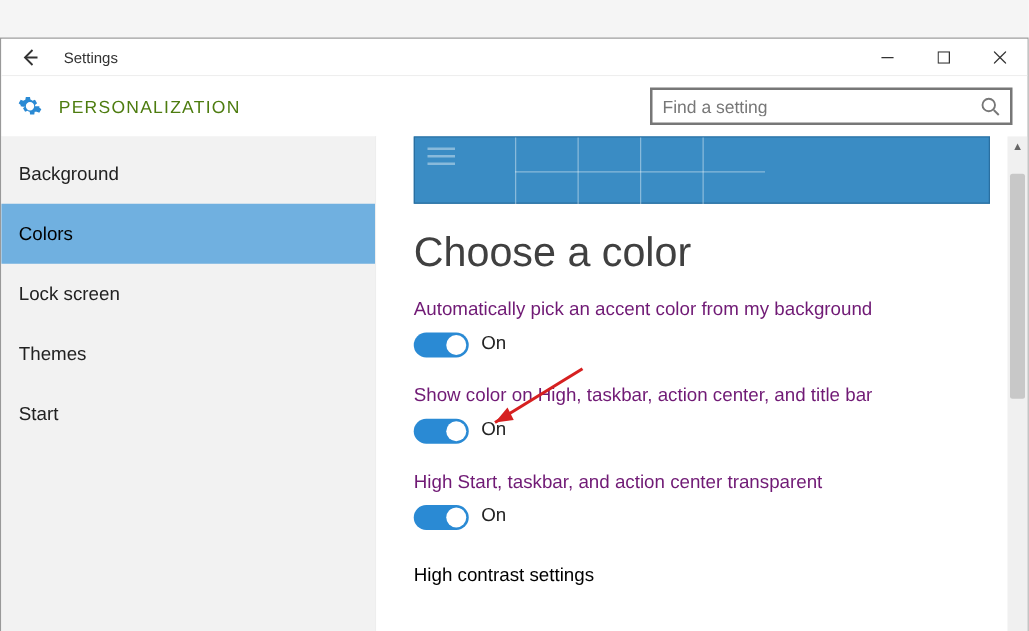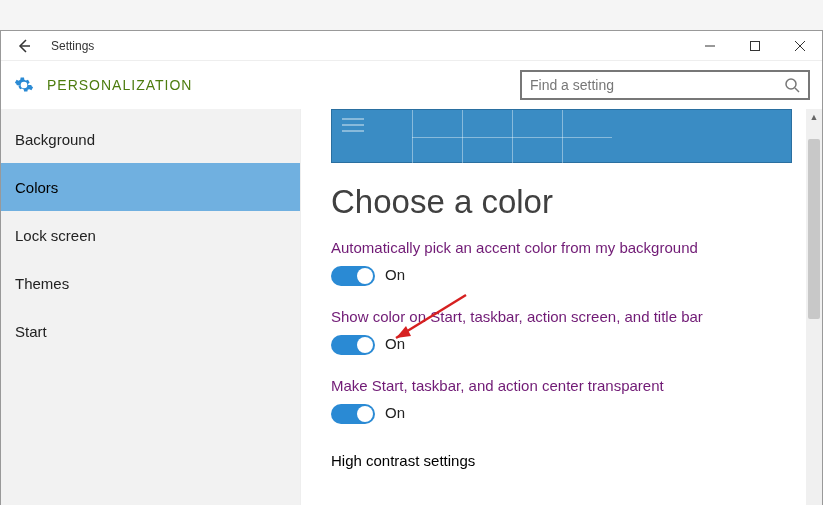--- a/index.html
+++ b/index.html
@@ -172,36 +172,36 @@
           <div class="setting-label">Automatically pick an accent color from my background</div>
           <div class="toggle-row">
             <div class="toggle">
                 <div class="knob"></div>
               </div>
             <span class="toggle-state">On</span>
           </div>
         </div>
 
         <div class="setting" style="position:relative;">
-          <div class="setting-label">Show color on Start, taskbar, action screen, and title bar</div>
+          <div class="setting-label">Show color on High, taskbar, action center, and title bar</div>
           <div class="toggle-row">
             <div class="toggle">
                 <div class="knob"></div>
               </div>
             <span class="toggle-state">On</span>
           </div>
 
           <svg class="arrow-annot" style="left:50px;top:-18px;" width="90" height="60">
             <line x1="85" y1="5" x2="15" y2="48" stroke="#d62020" stroke-width="2.5"></line>
             <polygon points="15,48 25,36 30,46" fill="#d62020"></polygon>
           </svg>
         </div>
 
         <div class="setting">
-          <div class="setting-label">Make Start, taskbar, and action center transparent</div>
+          <div class="setting-label">High Start, taskbar, and action center transparent</div>
           <div class="toggle-row">
             <div class="toggle">
                 <div class="knob"></div>
               </div>
             <span class="toggle-state">On</span>
           </div>
         </div>
 
         <a class="link">High contrast settings</a>
       </div>

